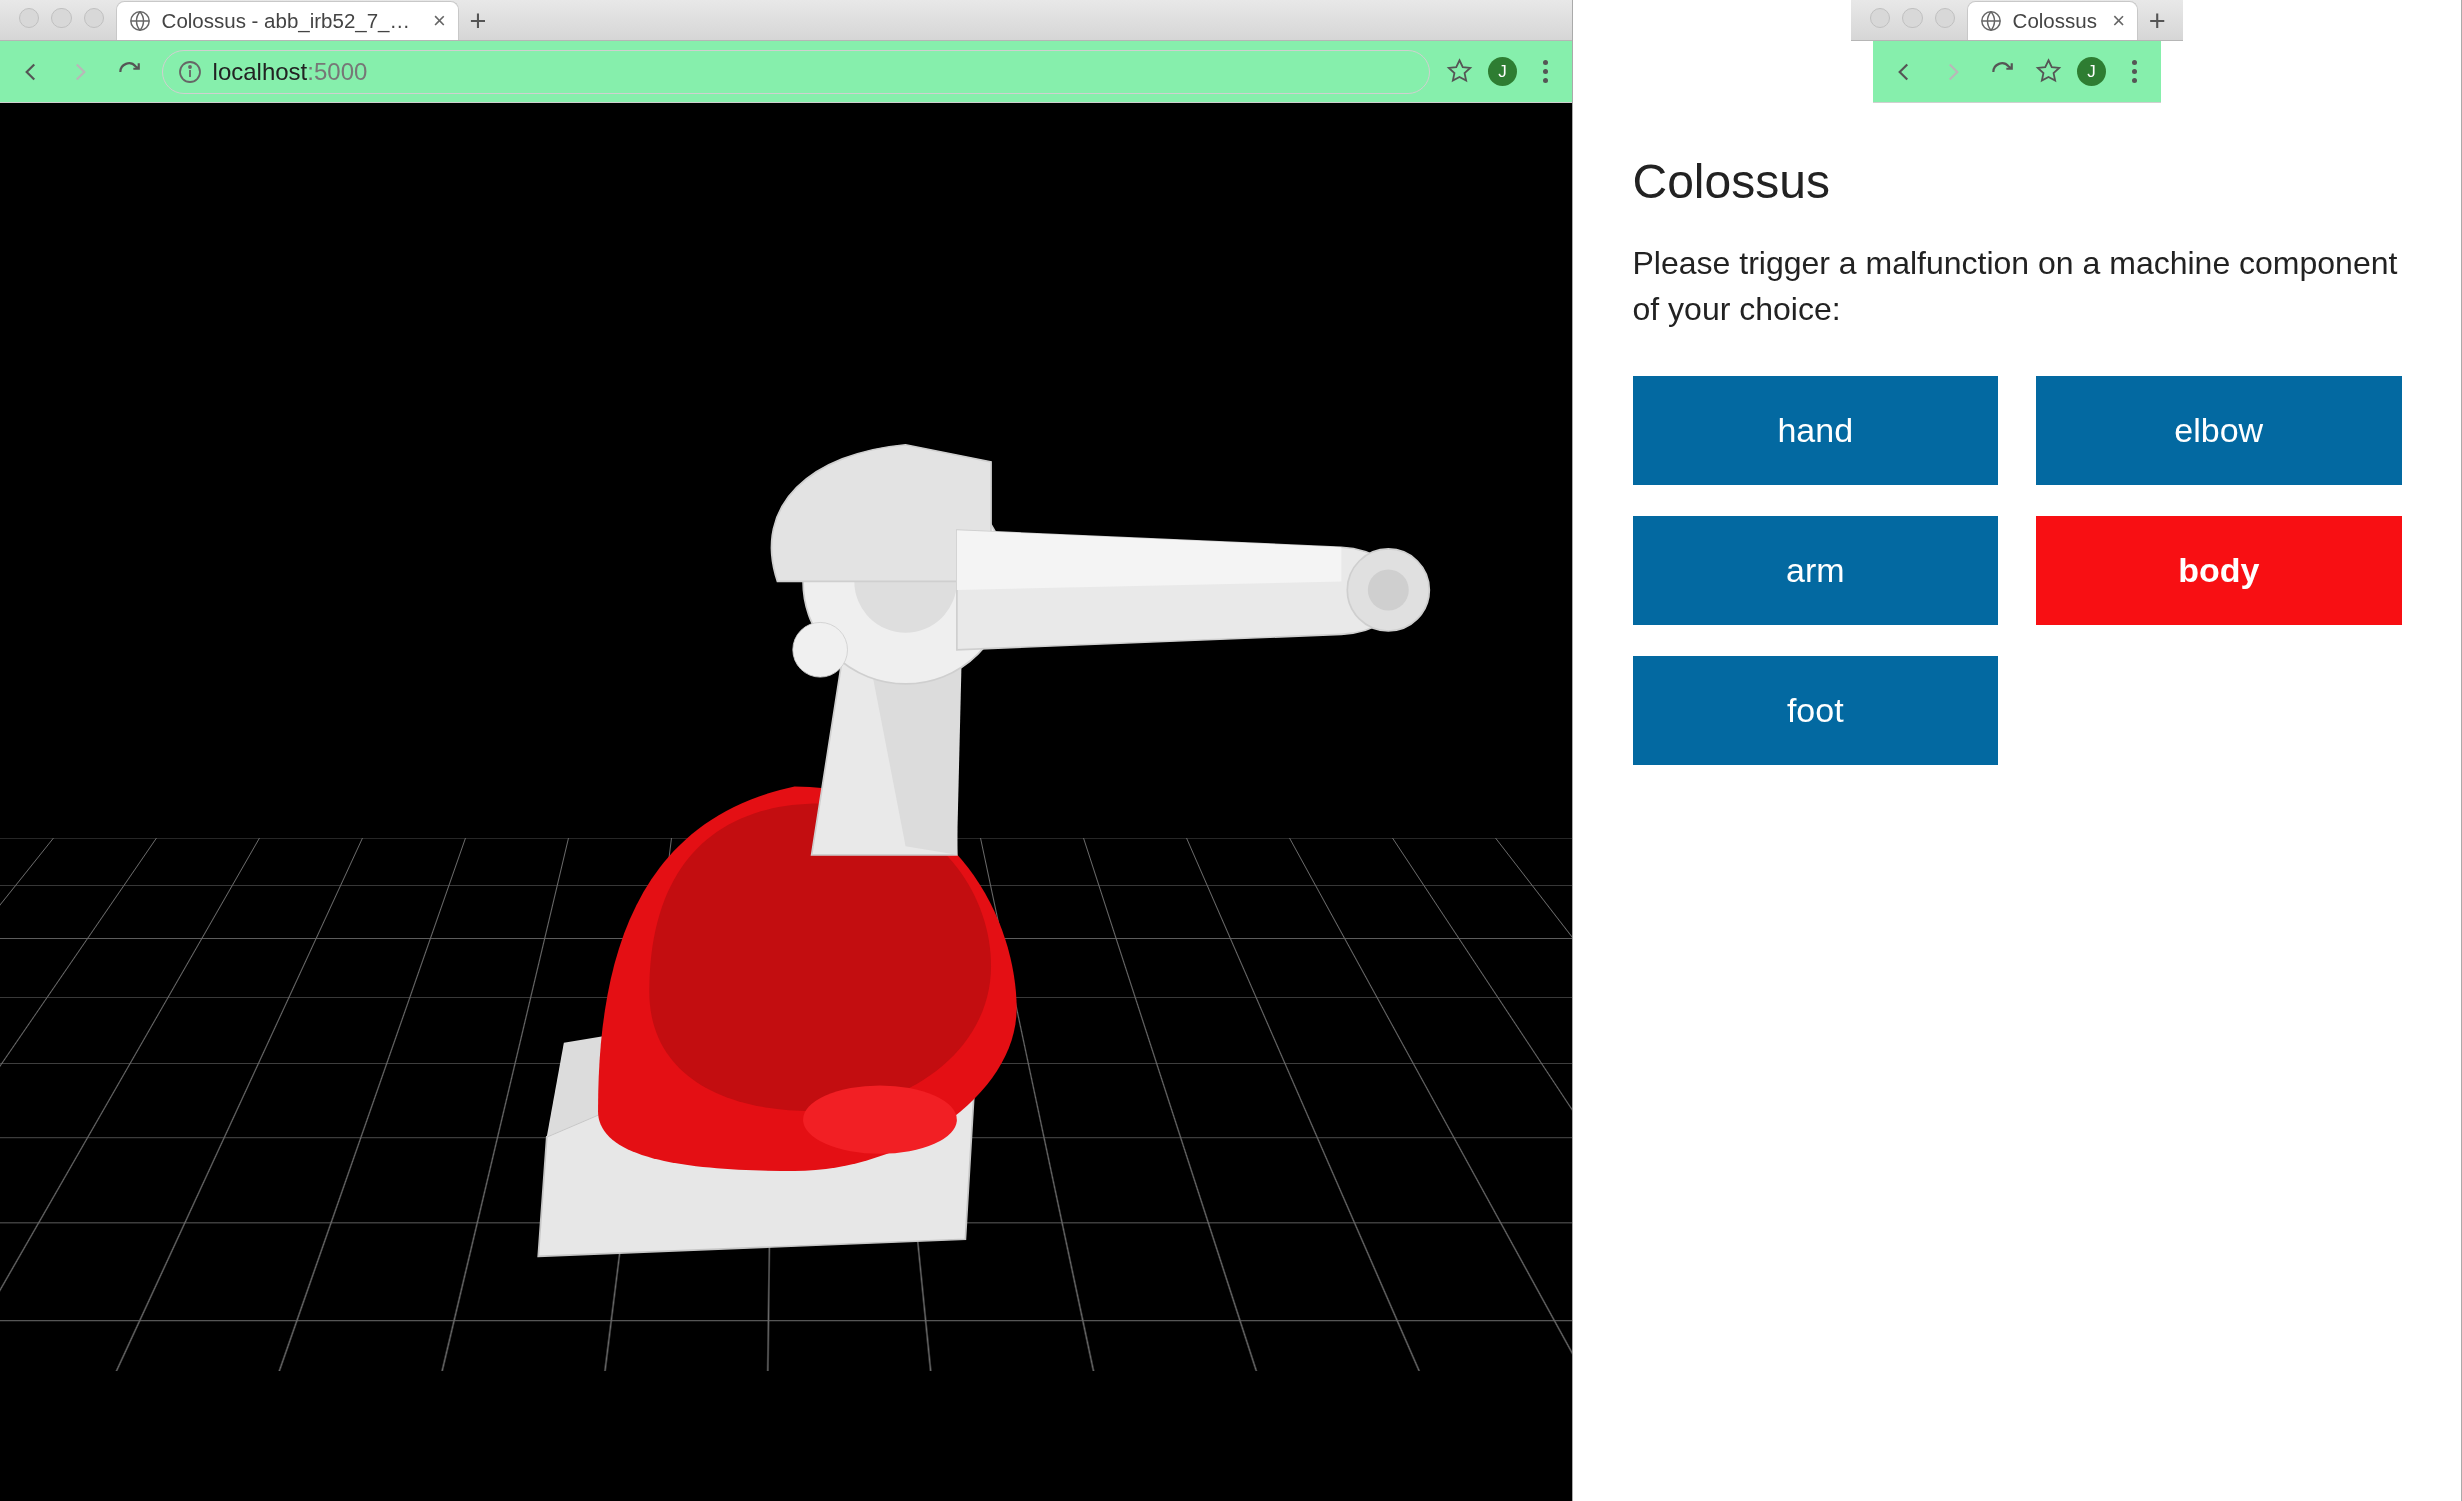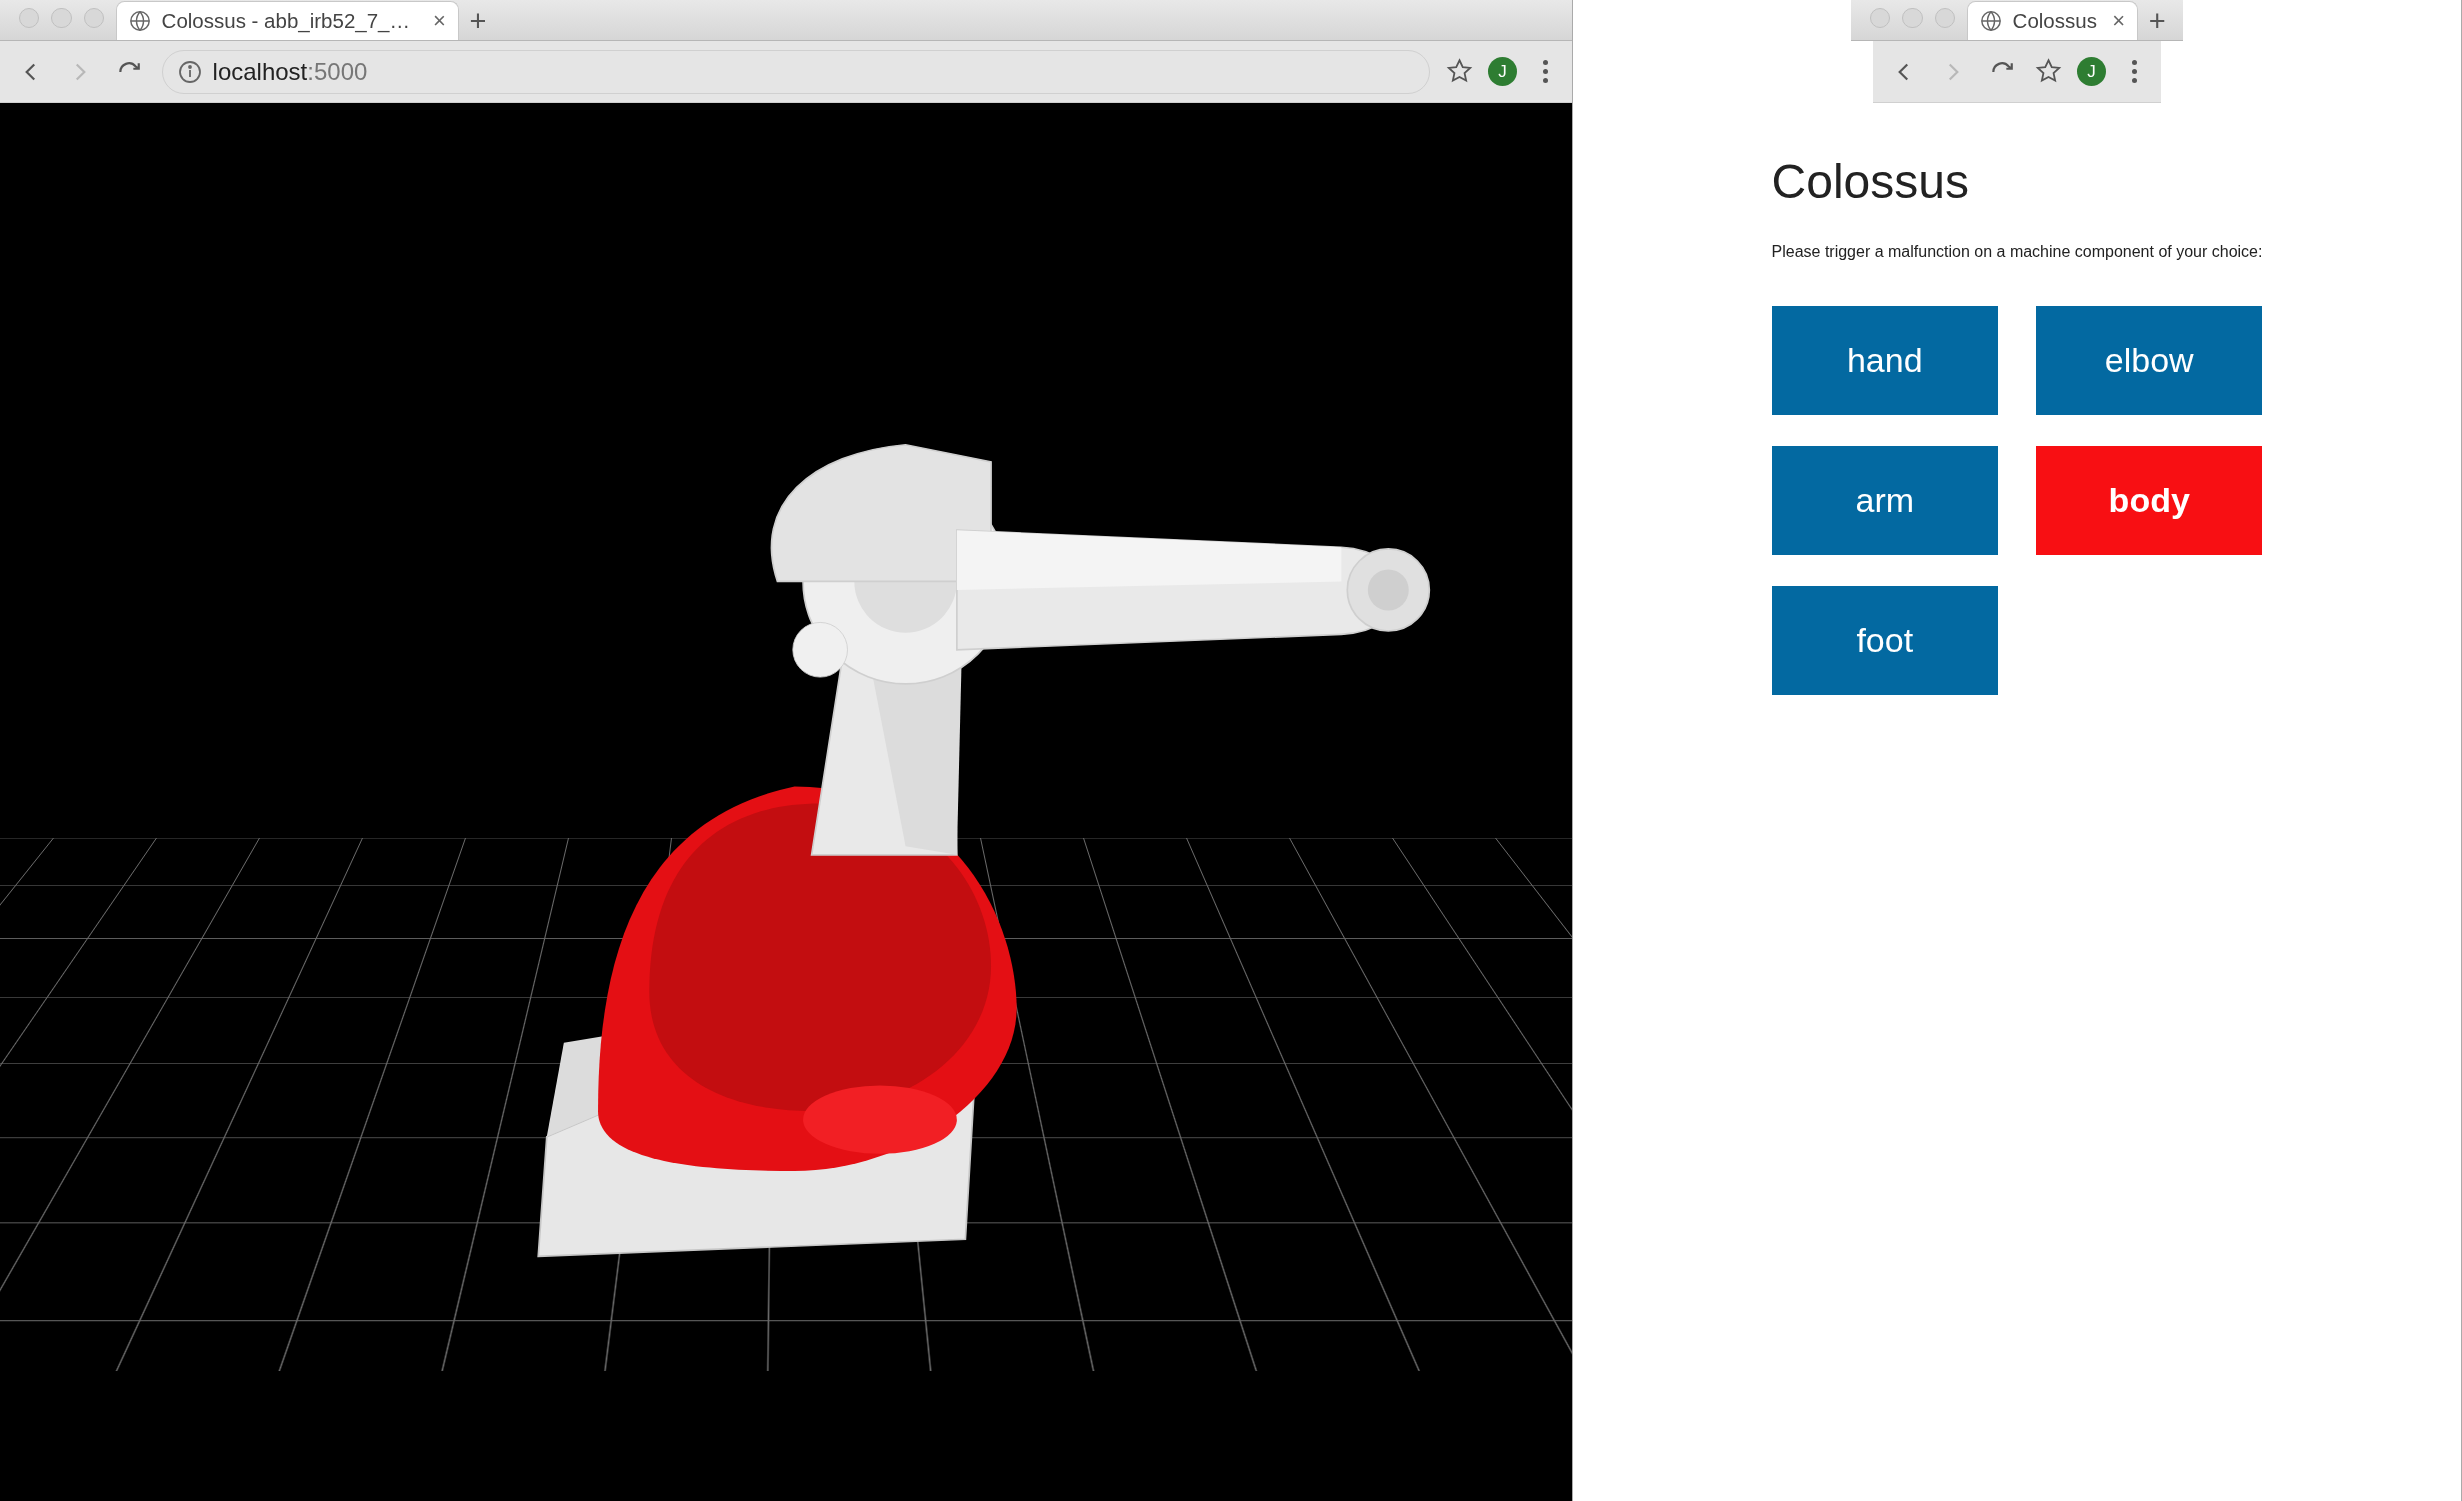--- a/index.html
+++ b/index.html
@@ -9,36 +9,36 @@
     .window.right { width: 889px; align-items: center; }
     .title-bar { height: 41px; background: linear-gradient(#e8e8e8,#d6d6d6); border-bottom: 0.9px solid #b6b6b6; display: flex; align-items: flex-end; padding: 0 6.8px; }
     .traffic { display: flex; gap: 12px; padding: 0 12px 12px; }
     .dot { width: 20.5px; height: 20.5px; border-radius: 50%; background: #d8d8d8; border: 0.9px solid #c0c0c0; }
     .tabs { display: flex; align-items: flex-end; flex: 1; }
     .tab { display: flex; align-items: center; height: 39px; background: #fff; border: 0.9px solid #c8c8c8; border-bottom: none; border-radius: 8.5px 8.5px 0 0; padding: 0 12px; gap: 10.3px; font-size: 20.5px; color: #444; max-width: 376px; }
     .tab .globe { width: 22px; height: 22px; }
     .tab .title { white-space: nowrap; overflow: hidden; text-overflow: ellipsis; max-width: 256px; }
     .tab .close { font-size: 22px; color: #666; margin-left: 5.1px; }
     .newtab { width: 38px; height: 38px; display: flex; align-items: center; justify-content: center; font-size: 29px; color: #555; }
-    .toolbar { height: 62px; background: #e5e5e5; border-bottom: 0.9px solid #d0d0d0; display: flex; align-items: center; padding: 0 13.7px; gap: 15.4px; }
+    .toolbar { height: 62px; background: #86efac; border-bottom: 0.9px solid #d0d0d0; display: flex; align-items: center; padding: 0 13.7px; gap: 15.4px; }
     .nav-btn { width: 34px; height: 34px; display: flex; align-items: center; justify-content: center; }
     .nav-btn svg { width: 26px; height: 26px; }
     .addr { flex: 1; height: 44px; border: 0.9px solid #d0d0d0; border-radius: 22px; display: flex; align-items: center; padding: 0 15.4px; gap: 10.3px; }
     .addr .info { width: 24px; height: 24px; }
     .addr .url { font-size: 24px; color: #333; }
     .addr .url .host { color: #222; }
     .addr .url .port, .addr .url .path { color: #777; }
     .star { width: 27px; height: 27px; }
     .avatar { width: 29px; height: 29px; border-radius: 50%; background: #2e7d32; color: #fff; display: flex; align-items: center; justify-content: center; font-size: 17px; }
     .menu { width: 26px; display: flex; flex-direction: column; gap: 4.3px; align-items: center; }
     .menu span { width: 5.1px; height: 5.1px; background: #555; border-radius: 50%; }
     .viewport-left { flex: 1; background: #000; position: relative; overflow: hidden; }
     .viewport-right { flex: 1; background: #fff; padding: 51px 43px; }
     .viewport-right h1 { font-size: 48px; font-weight: 400; color: #222; margin-bottom: 31px; }
-    .viewport-right .instructions { font-size: 16px; line-height: 1.45; color: #222; margin-bottom: 43px; max-width: 769px; }
+    .viewport-right .instructions { font-size: 32px; line-height: 1.45; color: #222; margin-bottom: 43px; max-width: 769px; }
     .btn-grid { display: grid; grid-template-columns: 1fr 1fr; gap: 31px 38px; }
     .mal-btn { height: 109px; display: flex; align-items: center; justify-content: center; font-size: 34px; color: #fff; cursor: pointer; }
     .mal-btn.blue { background: #0369a1; }
     .mal-btn.red  { background: #f80f13; font-weight: bold; }
     
     .scene { position: absolute; inset: 0; }
     .grid-floor { position: absolute; left: -256px; right: -256px; top: 735px; height: 769px; transform: perspective(1881px) rotateX(64deg); transform-origin: top center;
       background-color: #000;
       background-image:
         linear-gradient(#6a6a6a 0.9px, transparent 0.9px),

